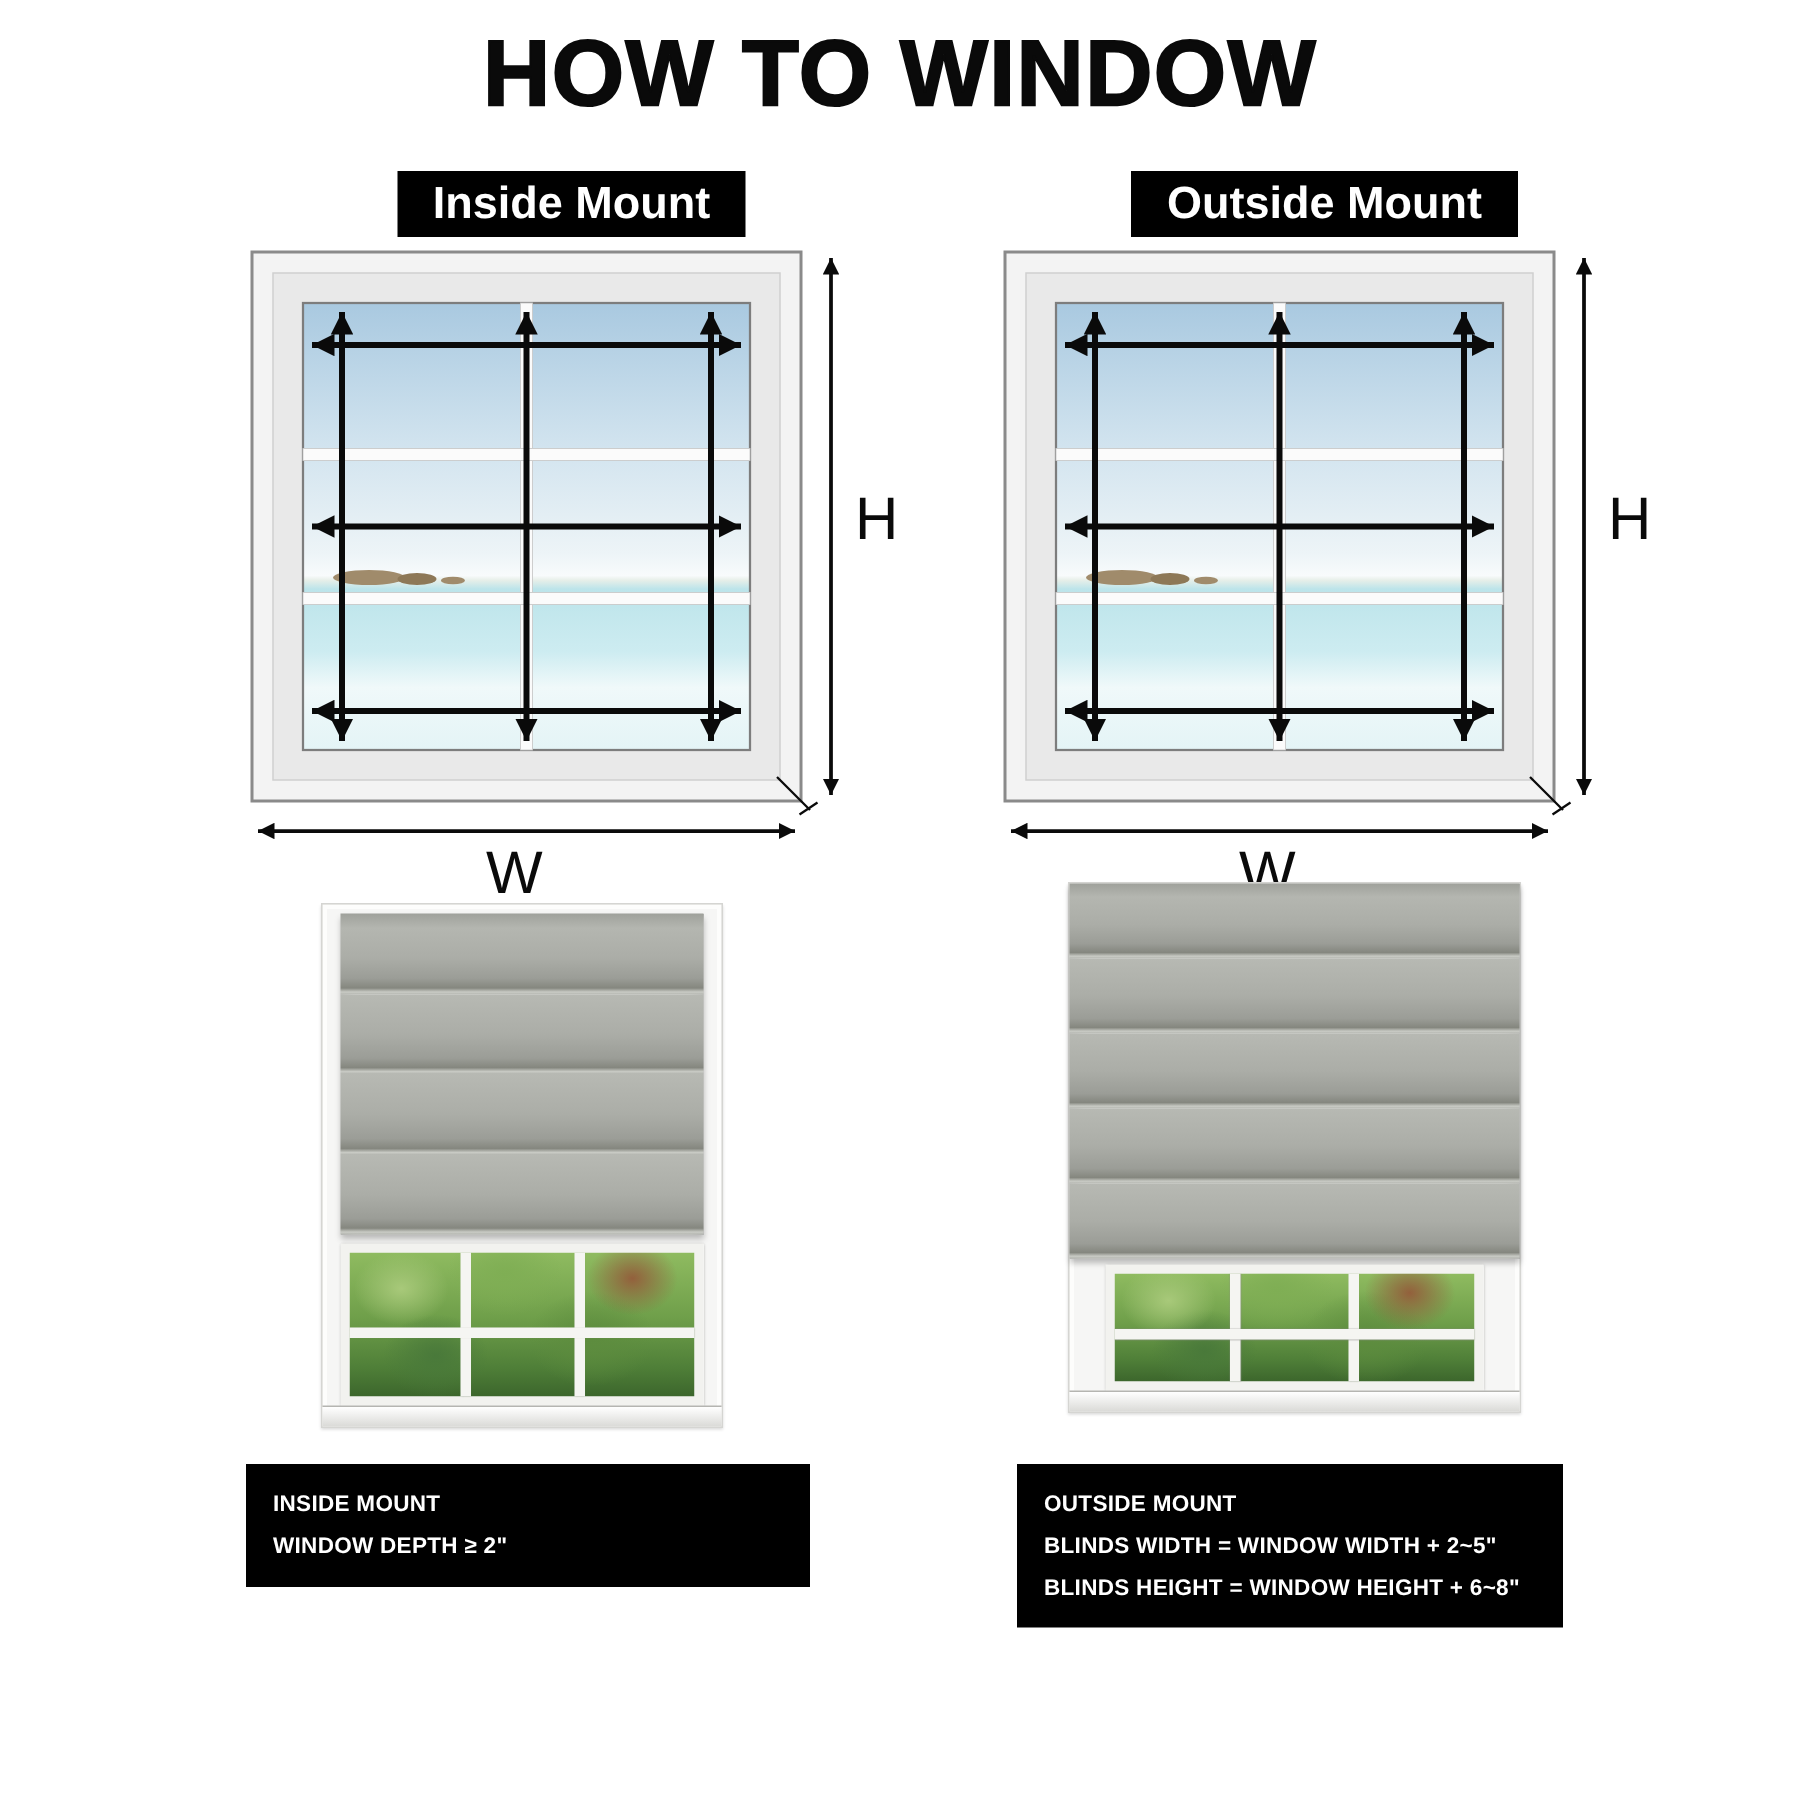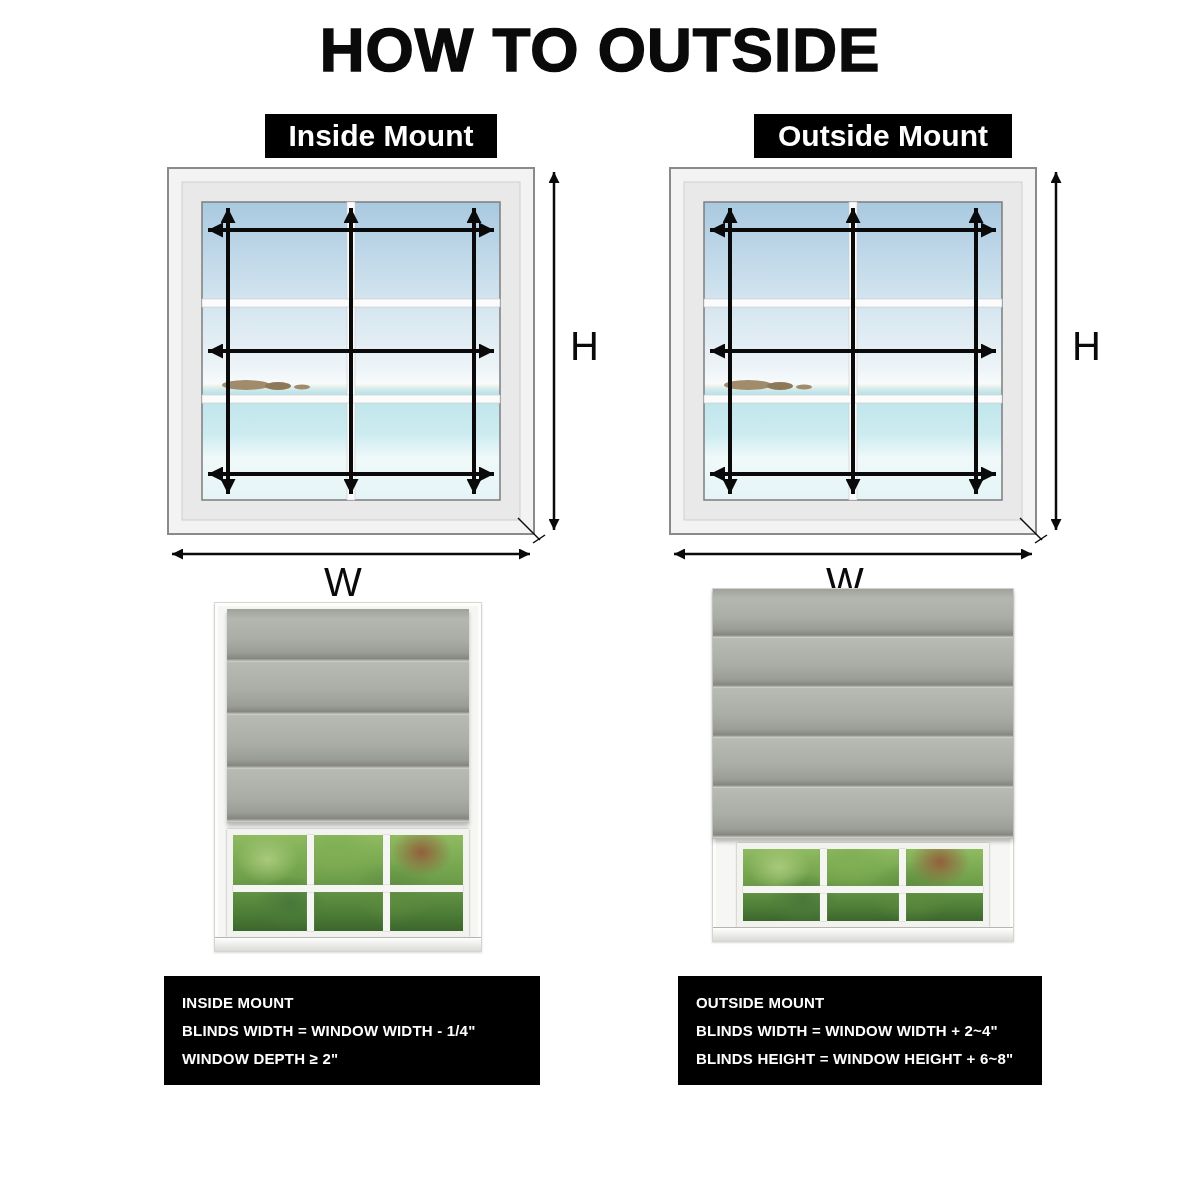--- a/index.html
+++ b/index.html
@@ -79,21 +79,21 @@
       <stop offset="0.61" stop-color="#f8fbfc"></stop>
       <stop offset="0.62" stop-color="#e7efe9"></stop>
       <stop offset="0.64" stop-color="#bce4ea"></stop>
       <stop offset="0.78" stop-color="#cdecf1"></stop>
       <stop offset="0.86" stop-color="#f0f9fa"></stop>
       <stop offset="1" stop-color="#e4f4f6"></stop>
     </linearGradient>
   </defs>
 </svg>
 
-<div class="page-title">HOW TO OUTSIDE</div>
+<div class="page-title">HOW TO WINDOW</div>
 
 <div class="mount-bar-wrap left">
   <span class="mount-bar">Inside Mount</span>
 </div>
 
 <div class="mount-bar-wrap right">
   <span class="mount-bar">Outside Mount</span>
 </div>
 
 <div class="diagram left">
@@ -178,21 +178,20 @@
   <div class="garden">
     <div class="muntin v" style="left:32%"></div>
     <div class="muntin v" style="left:65%"></div>
     <div class="muntin h" style="top:52%"></div>
   </div>
   <div class="sill"></div>
 </div>
 
 <div class="note left">
   <div>INSIDE MOUNT</div>
-  <div>BLINDS WIDTH = WINDOW WIDTH - 1/4"</div>
   <div>WINDOW DEPTH ≥ 2"</div>
 </div>
 
 <div class="note right">
   <div>OUTSIDE MOUNT</div>
-  <div>BLINDS WIDTH = WINDOW WIDTH + 2~4"</div>
+  <div>BLINDS WIDTH = WINDOW WIDTH + 2~5"</div>
   <div>BLINDS HEIGHT = WINDOW HEIGHT + 6~8"</div>
 </div>
 
 </body></html>

